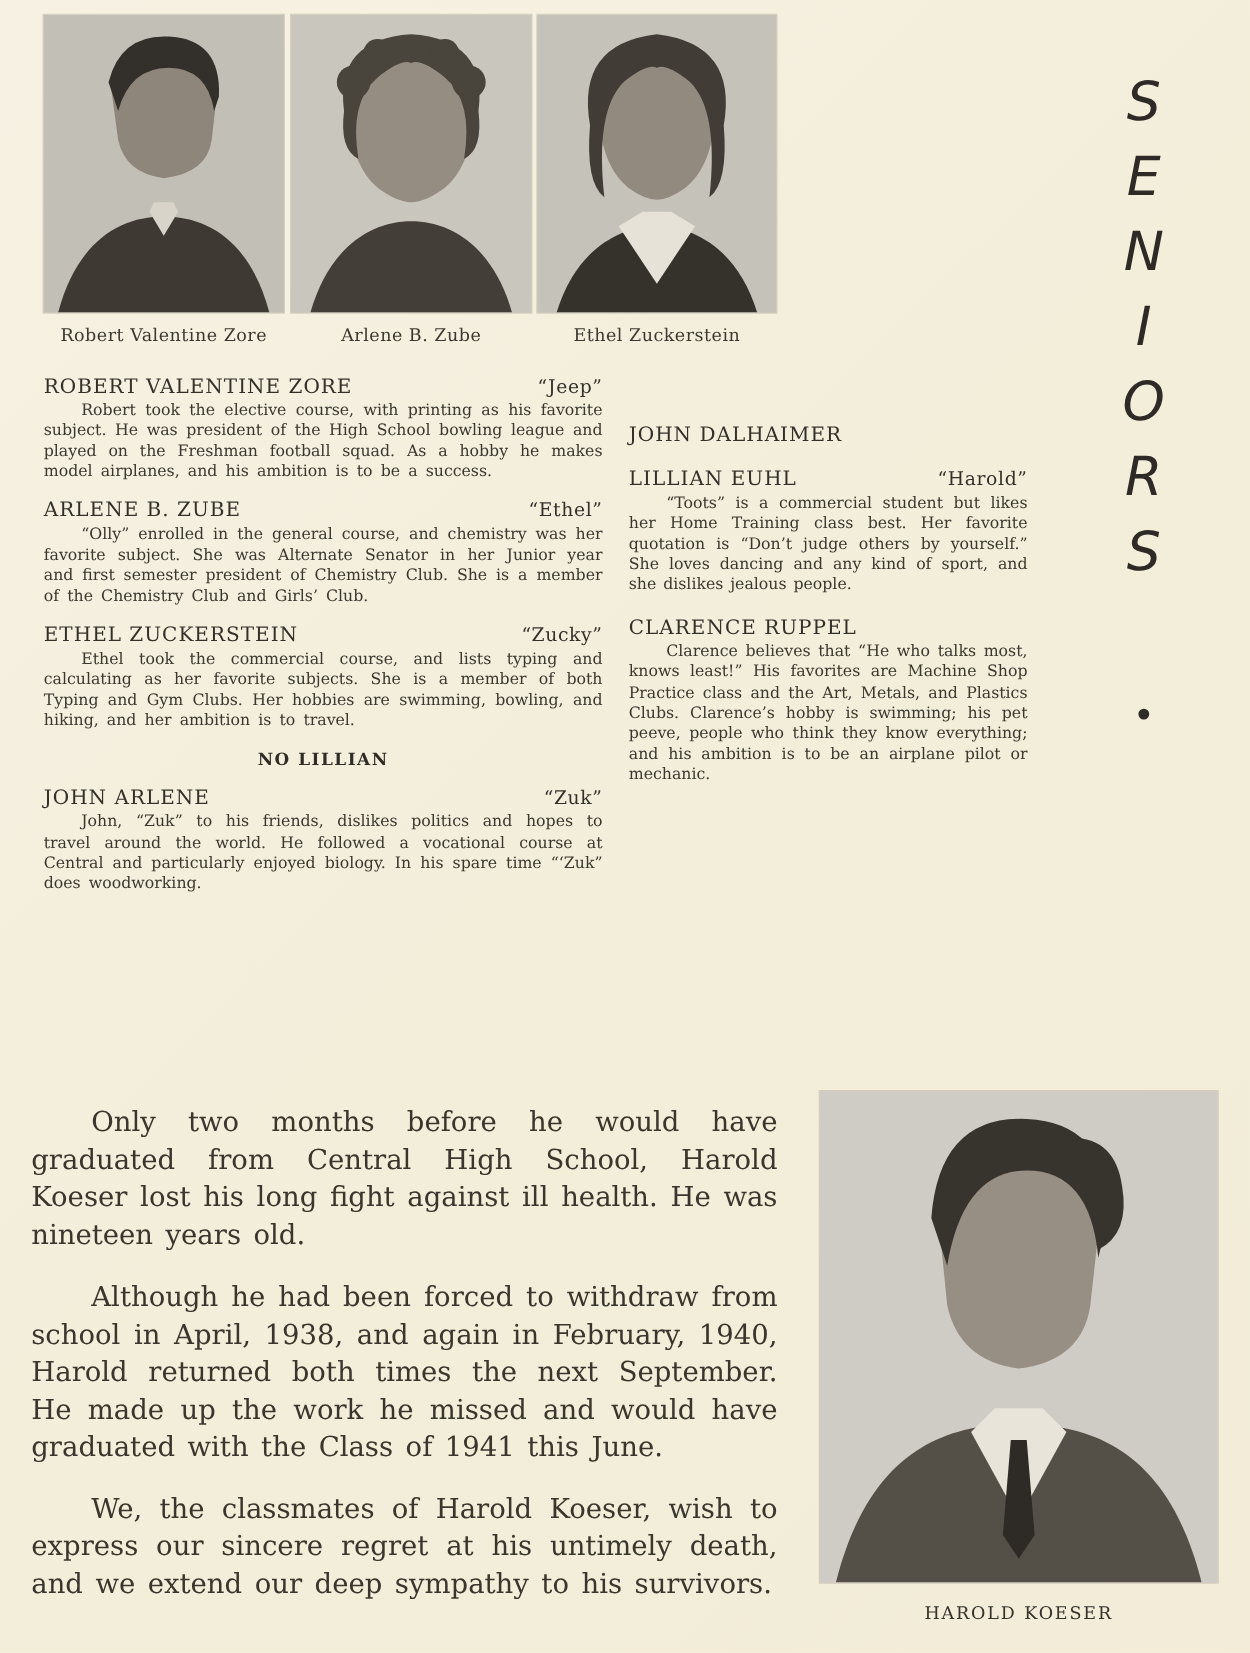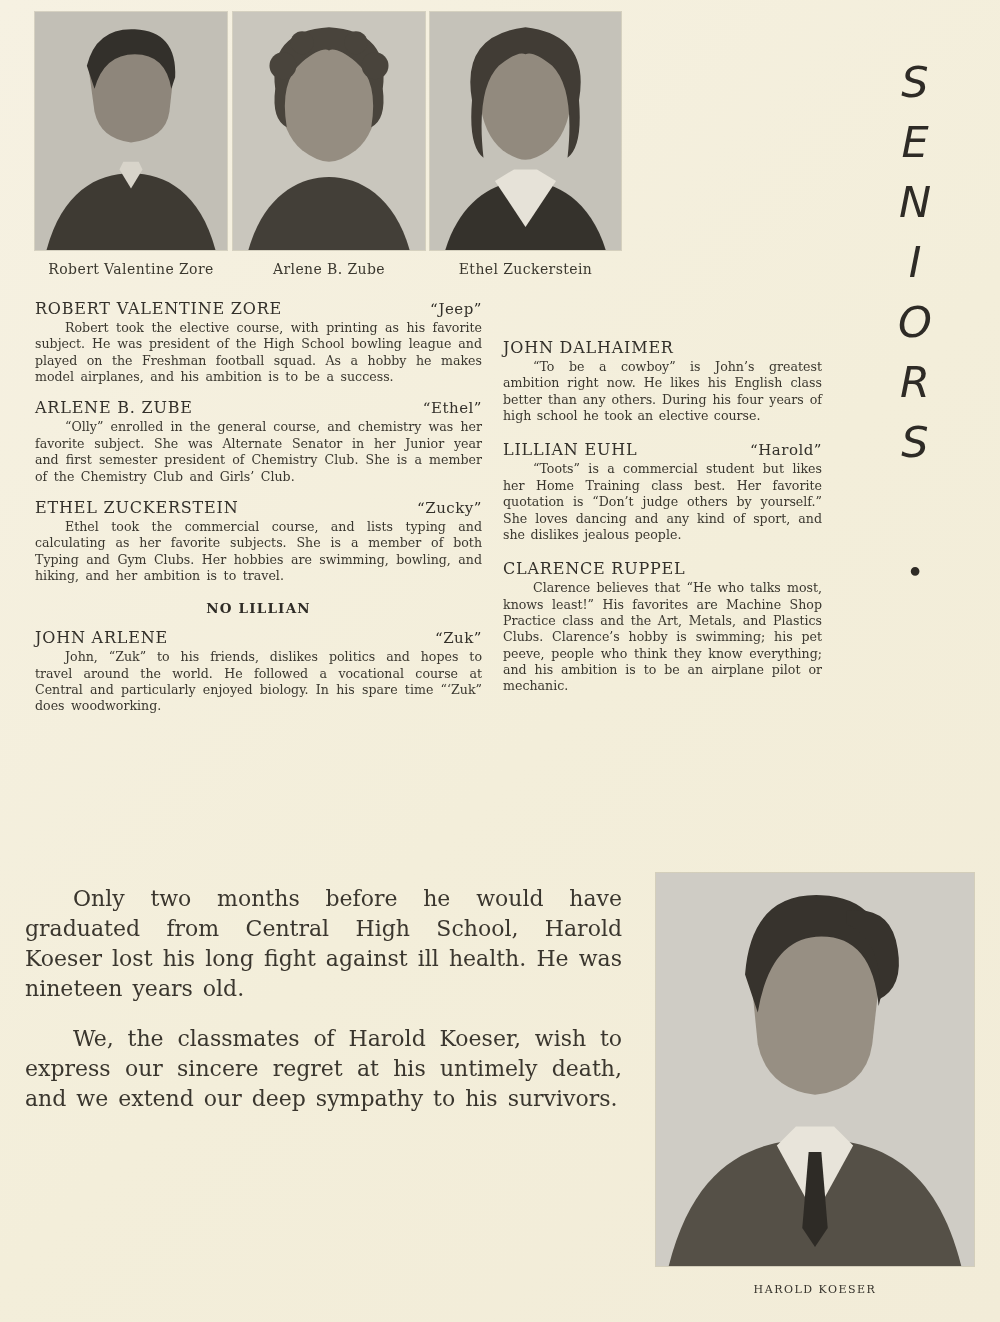--- a/index.html
+++ b/index.html
@@ -96,21 +96,21 @@
 
   
   .memorial-photo {
     position: absolute; left: 656px; top: 873px; width: 318px; height: 393px;
     background: #d3d0c9;
     box-shadow: 0 0 0 1px rgba(120,115,100,.25);
   }
   .memorial-photo svg { display: block; width: 100%; height: 100%; }
   .memorial-photo-caption {
     position: absolute; left: 656px; top: 1283px; width: 318px;
-    text-align: center; font-size: 11px; letter-spacing: 1.5px;
+    text-align: center; font-size: 14px; letter-spacing: 1.5px;
     color: #35322b;
   }
 </style>
 </head>
 <body>
 
 <div class="page">
 
   <div class="photo" id="photo-1">
     <svg viewBox="0 0 100 124" preserveAspectRatio="none">
@@ -181,21 +181,20 @@
       <p class="entry-bio">John, “Zuk” to his friends, dislikes politics and hopes to travel around the world. He followed a vocational course at Central and particularly enjoyed biology. In his spare time “‘Zuk” does woodworking.</p>
     </div>
   </div>
 
   <div class="col col-right">
     <div class="entry">
       <div class="entry-head">
         <span>JOHN DALHAIMER</span>
         <span class="entry-nickname"></span>
       </div>
-      <p class="entry-bio">“To be a cowboy” is John’s greatest ambition right now. He likes his English class better than any others. During his four years of high school he took an elective course.</p>
     </div>
     <div class="entry">
       <div class="entry-head">
         <span>LILLIAN EUHL</span>
         <span class="entry-nickname">“Harold”</span>
       </div>
       <p class="entry-bio">“Toots” is a commercial student but likes her Home Training class best. Her favorite quotation is “Don’t judge others by yourself.” She loves dancing and any kind of sport, and she dislikes jealous people.</p>
     </div>
     <div class="entry">
       <div class="entry-head">
@@ -213,20 +212,21 @@
     <span>I</span>
     <span>O</span>
     <span>R</span>
     <span>S</span>
   </div>
   <div class="seniors-bullet">•</div>
 
 
   <div class="memorial-text">
     <p>Only two months before he would have graduated from Central High School, Harold Koeser lost his long fight against ill health. He was nineteen years old.</p>
+    <p>Although he had been forced to withdraw from school in April, 1938, and again in February, 1940, Harold returned both times the next September. He made up the work he missed and would have graduated with the Class of 1941 this June.</p>
     <p>We, the classmates of Harold Koeser, wish to express our sincere regret at his untimely death, and we extend our deep sympathy to his survivors.</p>
   </div>
 
   <div class="memorial-photo">
     <svg viewBox="0 0 100 124" preserveAspectRatio="none">
       <rect width="100" height="124" fill="#cfccc5"></rect>
       <path d="M30,34 Q32,12 50,12 Q70,12 70,36 L68,54 Q66,68 50,70 Q35,68 32,54 Z" fill="#978f83"></path>
       <path d="M28,32 Q30,6 52,7 Q74,8 72,34 L70,42 Q68,20 52,20 Q36,20 32,44 Z" fill="#37332d"></path>
       <path d="M60,12 Q74,10 76,24 Q78,36 70,40 Q72,22 60,16 Z" fill="#37332d"></path>
       <path d="M4,124 C12,92 30,84 50,84 C70,84 88,92 96,124 Z" fill="#555047"></path>

